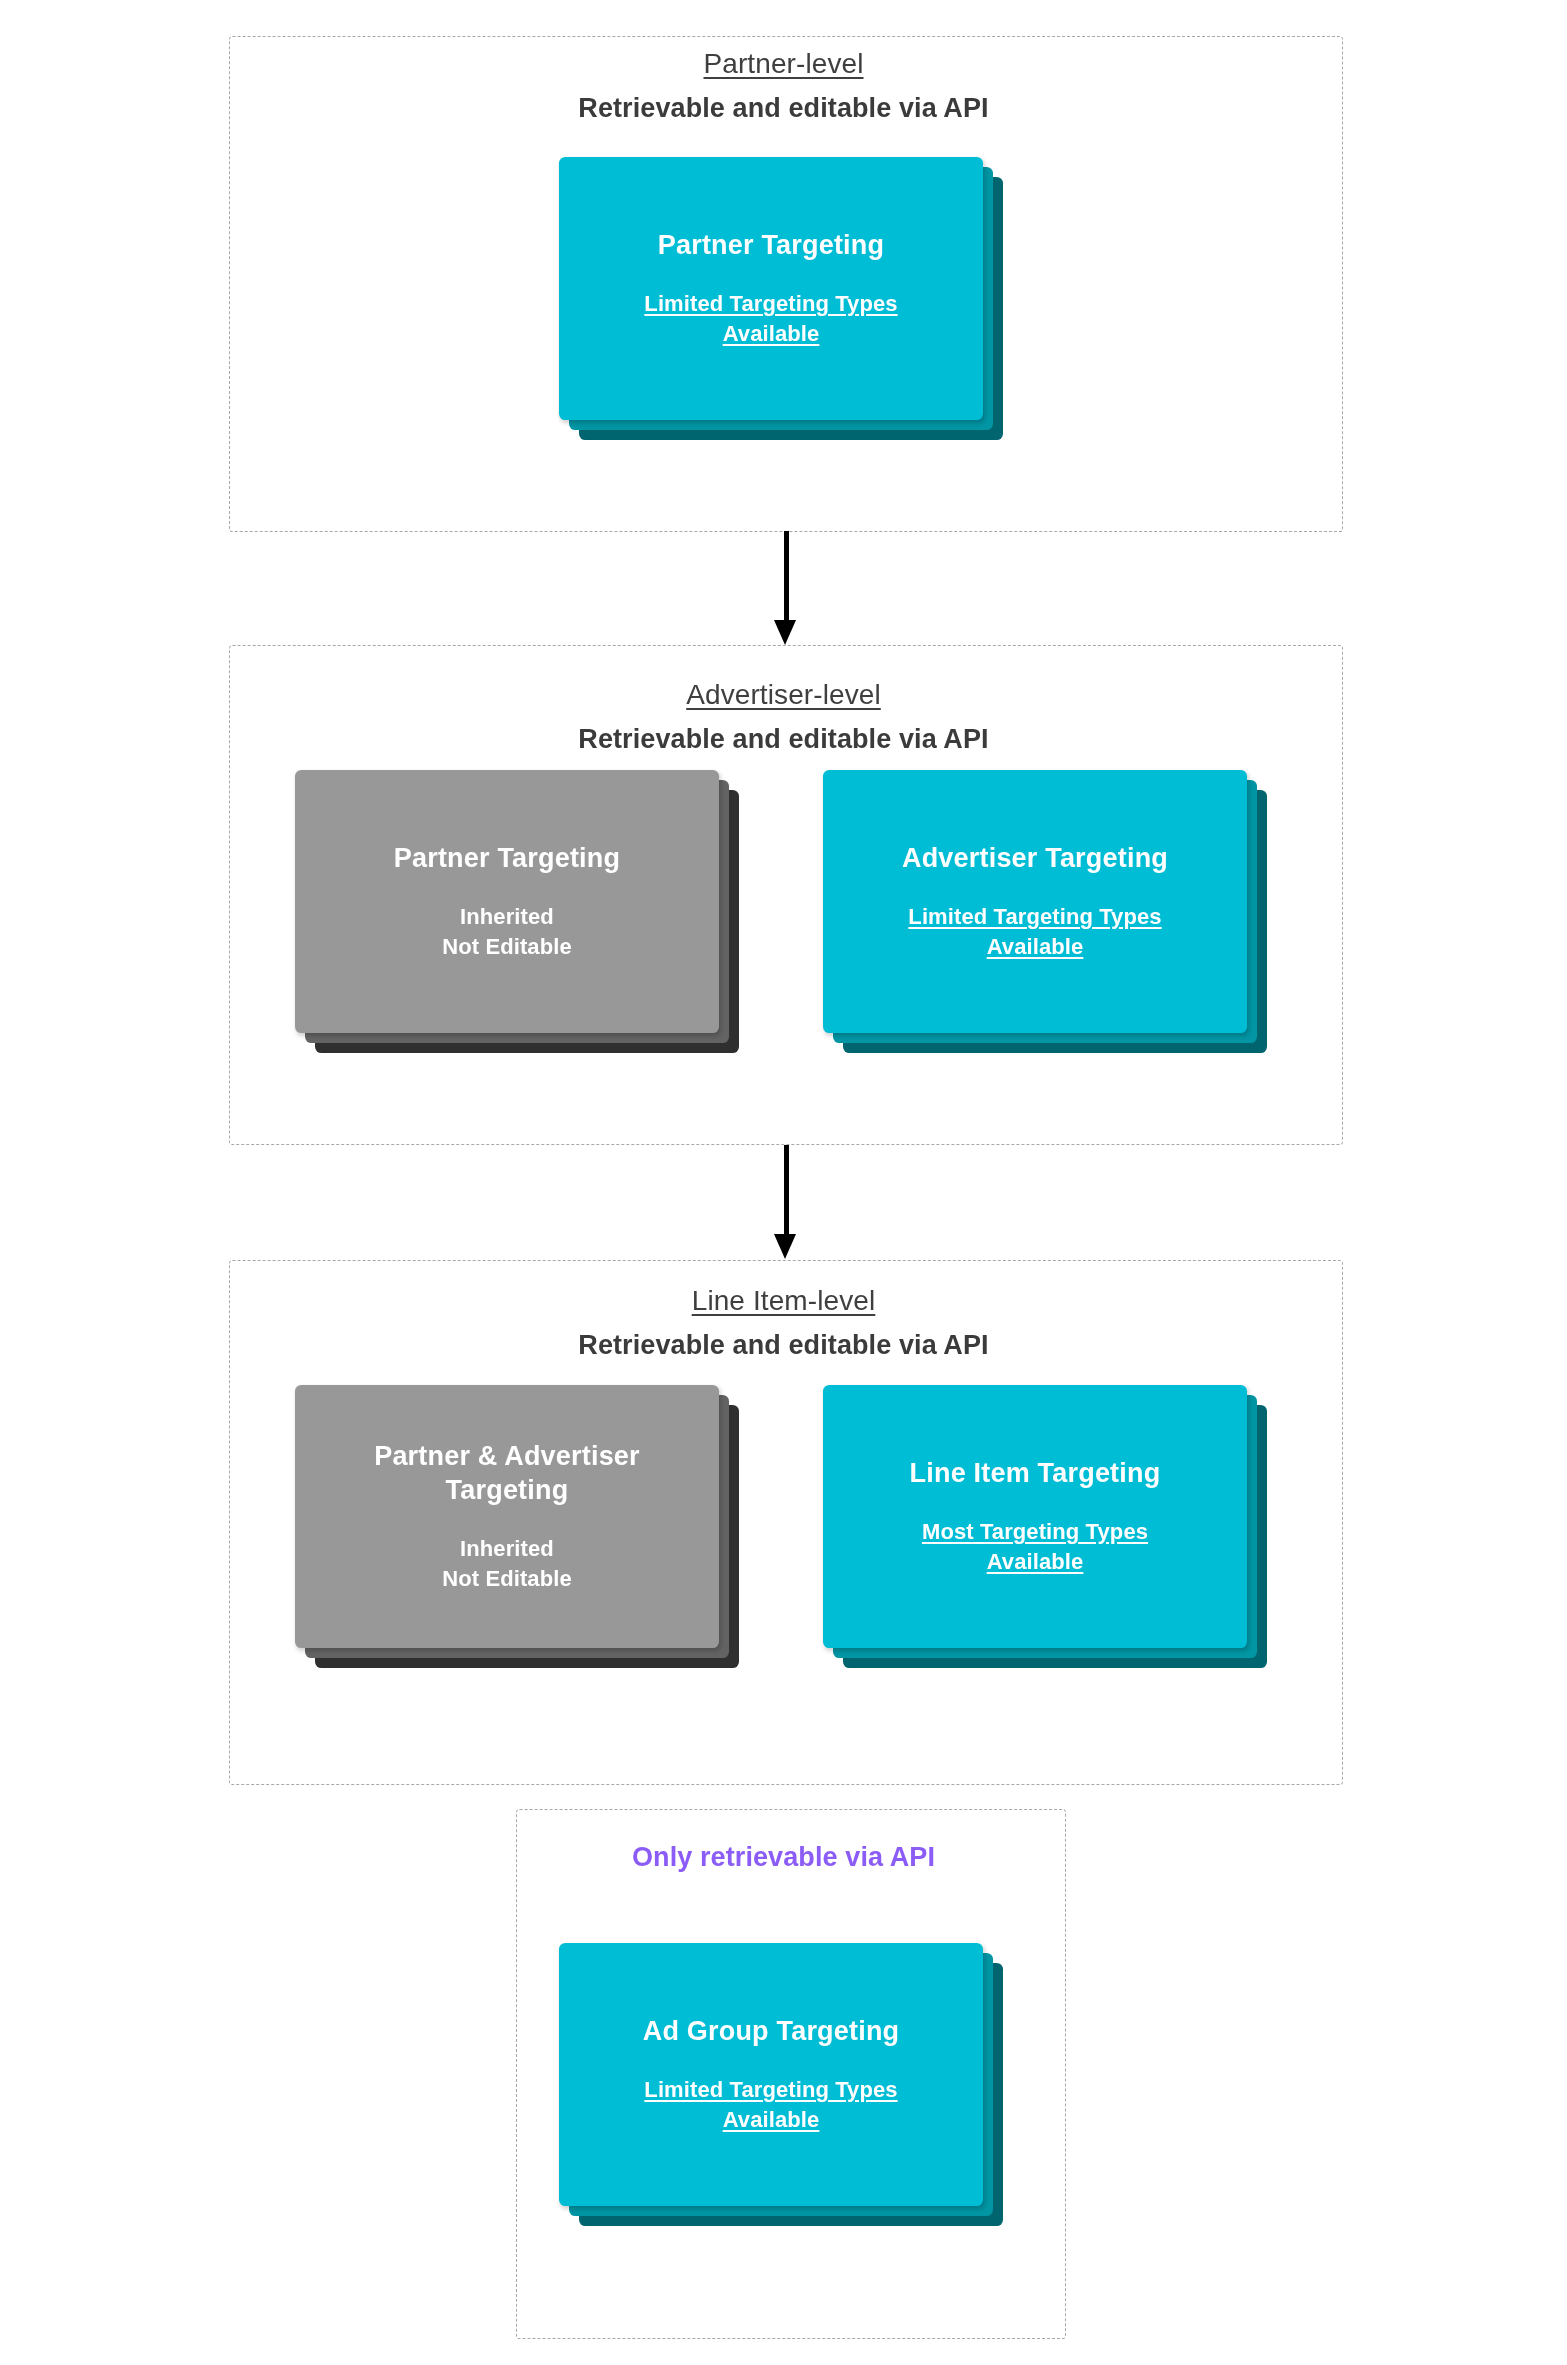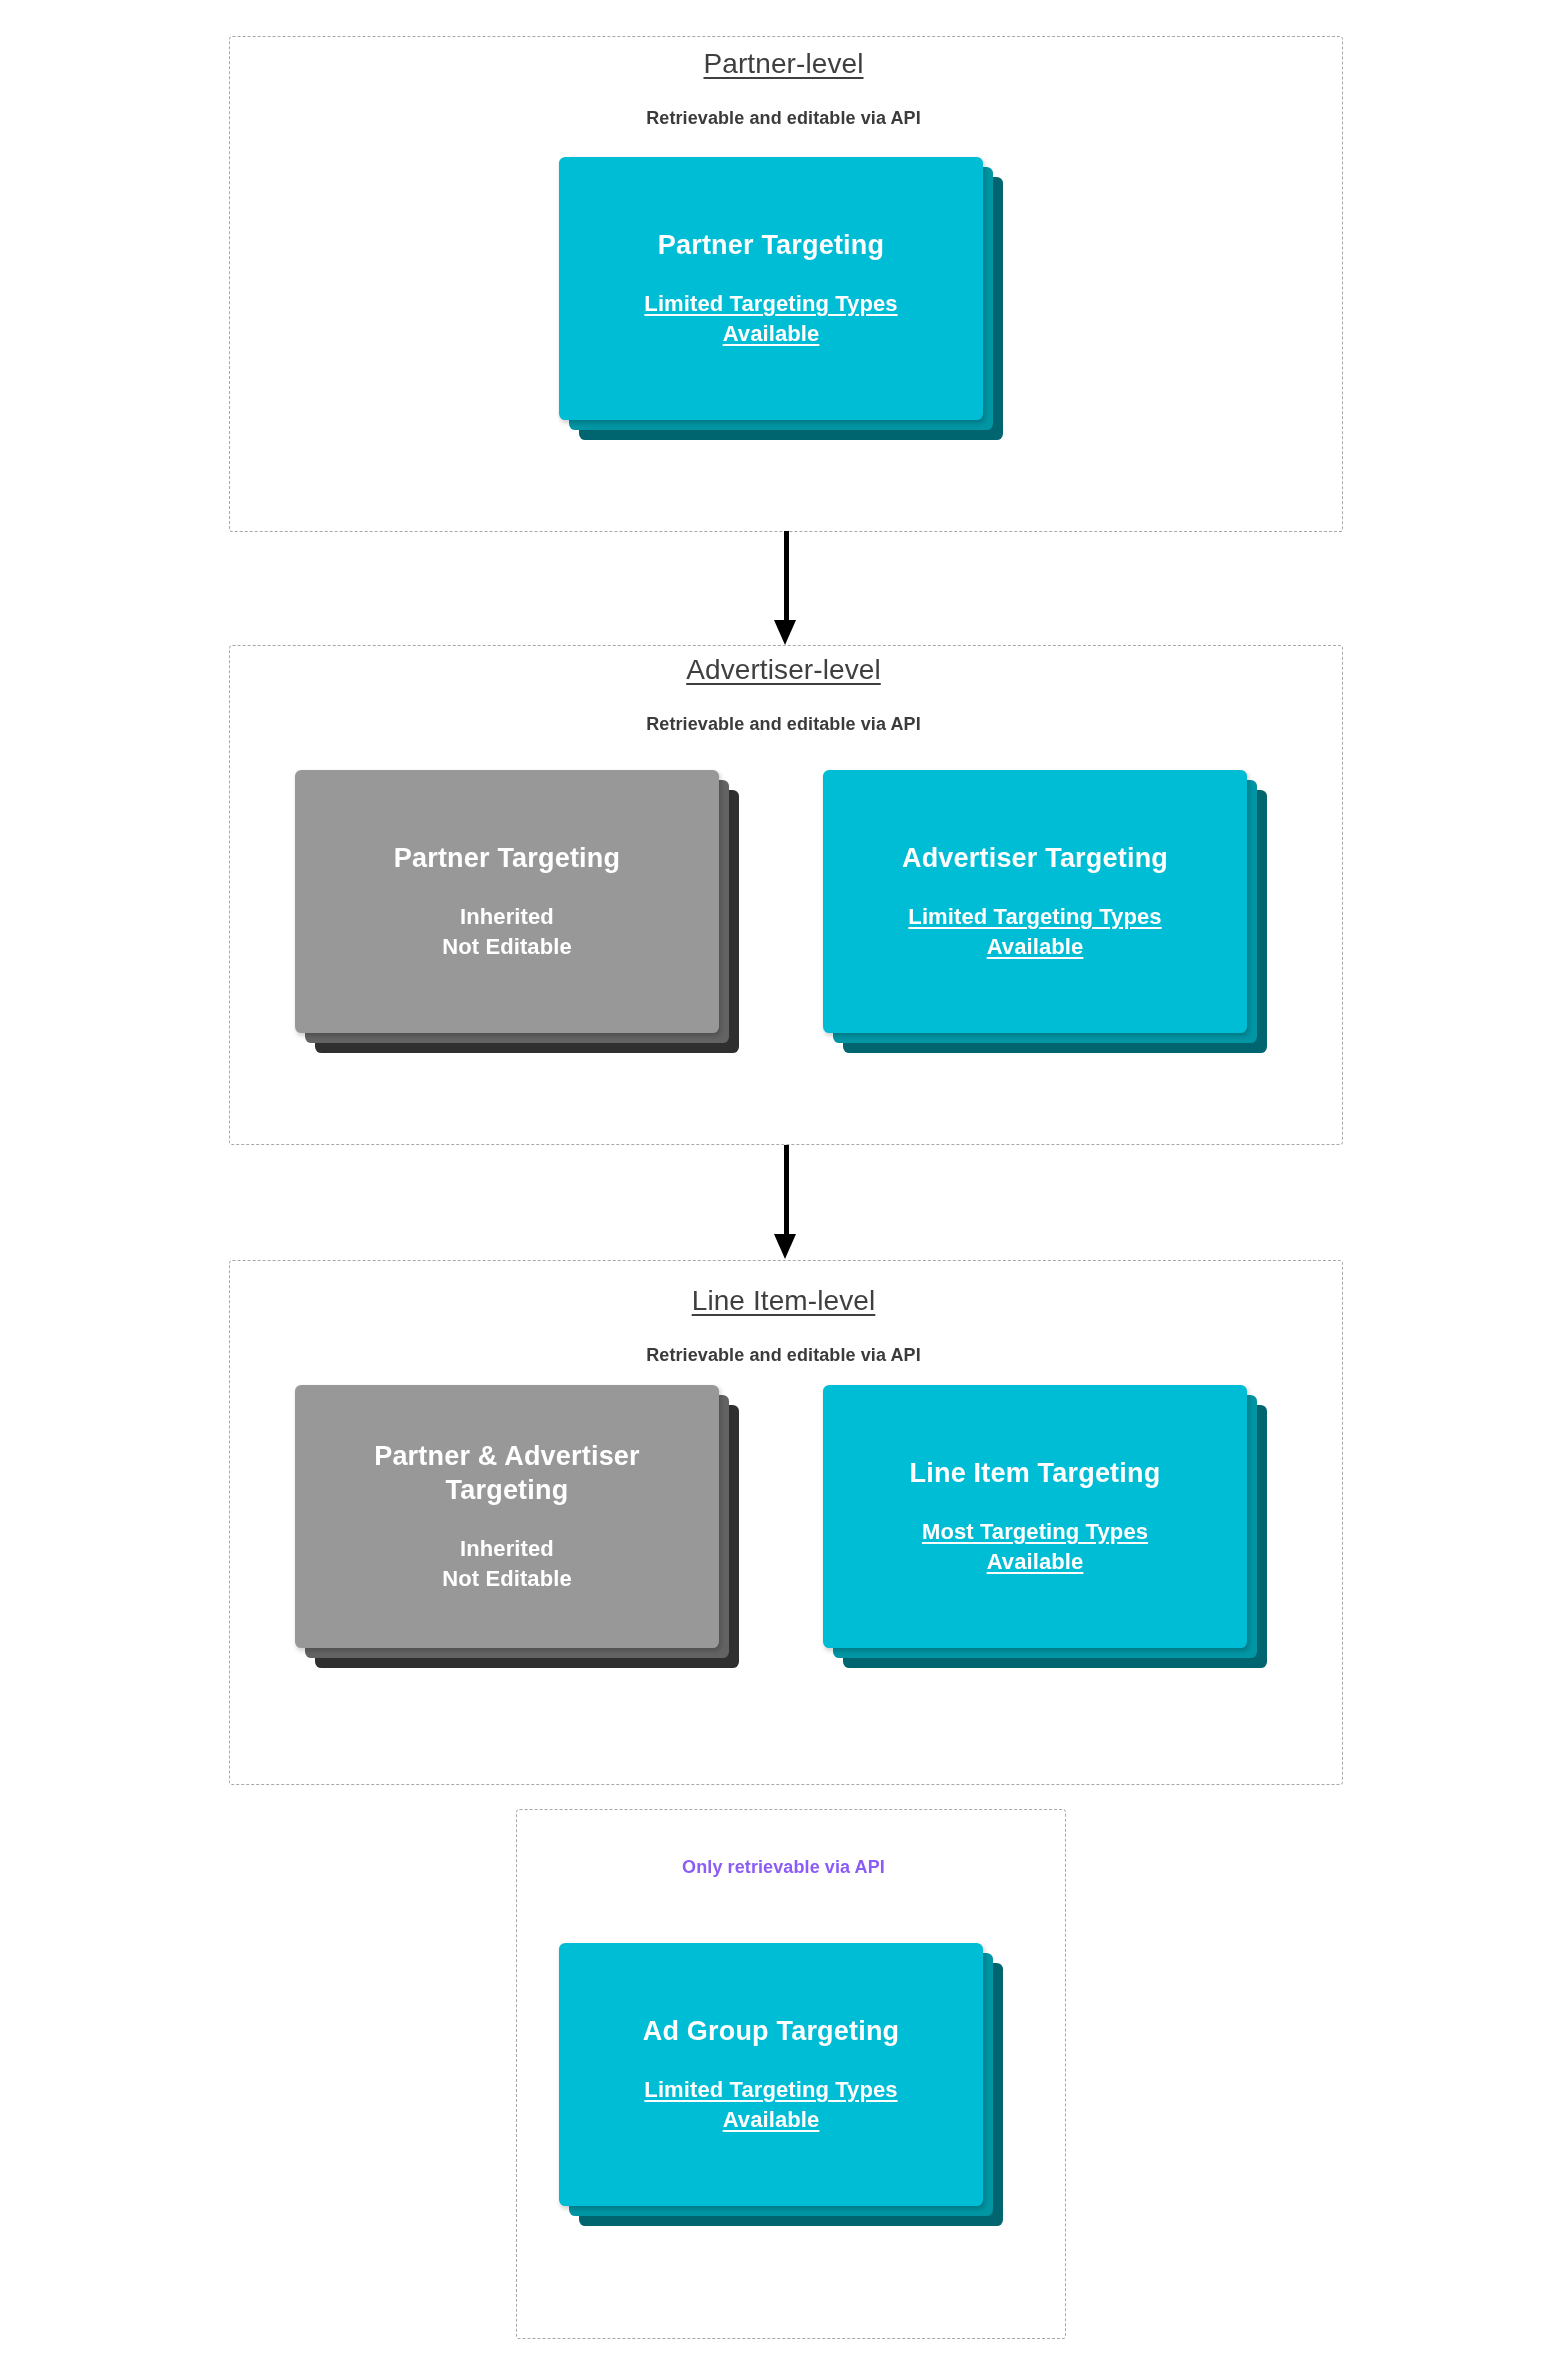--- a/index.html
+++ b/index.html
@@ -49,25 +49,25 @@
   .level-title {
     font-size: 28px;
     font-weight: 400;
     color: #3f3f3f;
     text-decoration: underline;
     text-underline-offset: 3.6px;
     line-height: 36px;
     letter-spacing: 0.1px;
   }
   .level-sub {
-    font-size: 18px;
+    font-size: 27px;
     font-weight: bold;
     color: #3b3b3b;
     line-height: 36px;
-    margin-top: 18px;
+    margin-top: 8px;
     letter-spacing: 0.1px;
   }
   .level-sub.alert { color: #8b5cf6; }
 
   
   .stack {
     position: absolute;
     width: 424px;
     height: 263px;
   }
@@ -173,21 +173,21 @@
     </div>
   </div>
 
   <div class="arrow" style="left:768px; top:531px; height:114px;">
     <div class="shaft" style="height:89px;"></div>
     <div class="head" style="top:89px;"></div>
   </div>
 
   <div class="level-box wide" id="box-advertiser"></div>
 
-  <div class="level-head" style="top:652px;">
+  <div class="level-head" style="top:677px;">
     <div class="level-title">Advertiser-level</div>
     <div class="level-sub">Retrievable and editable via API</div>
   </div>
 
   <div class="stack grey" style="left:295px; top:770px;">
     <div class="layer back"></div>
     <div class="layer mid"></div>
     <div class="layer front">
       <div class="card-title">Partner Targeting</div>
       <div class="card-note">

